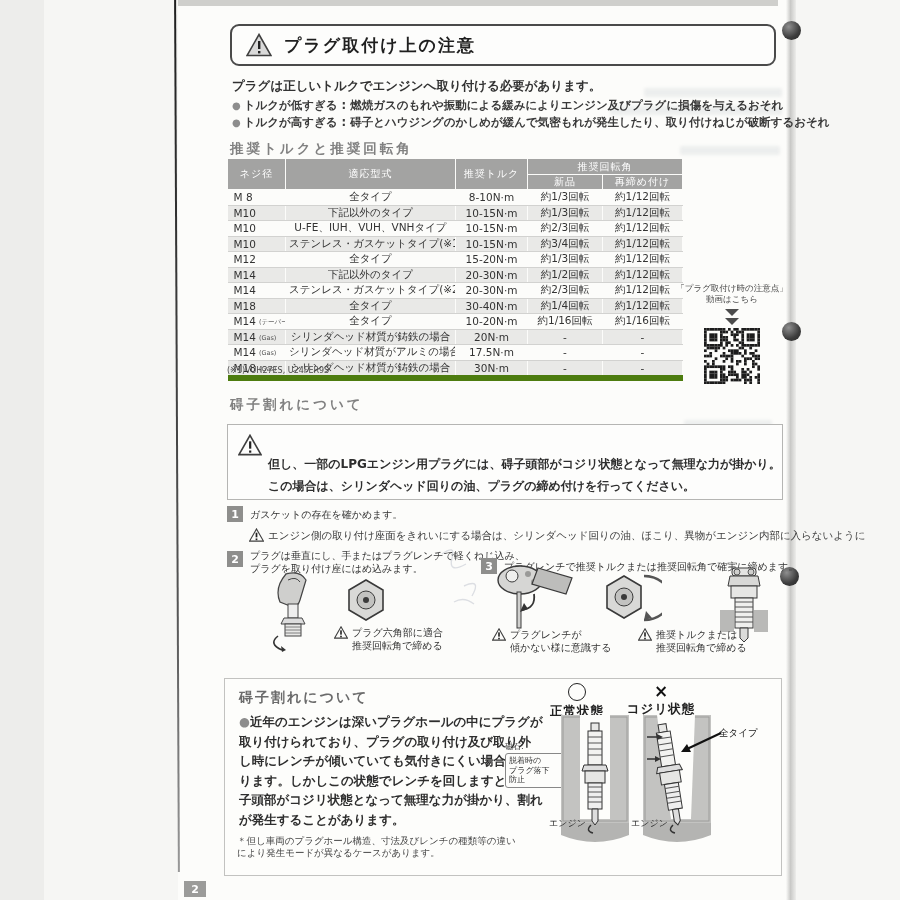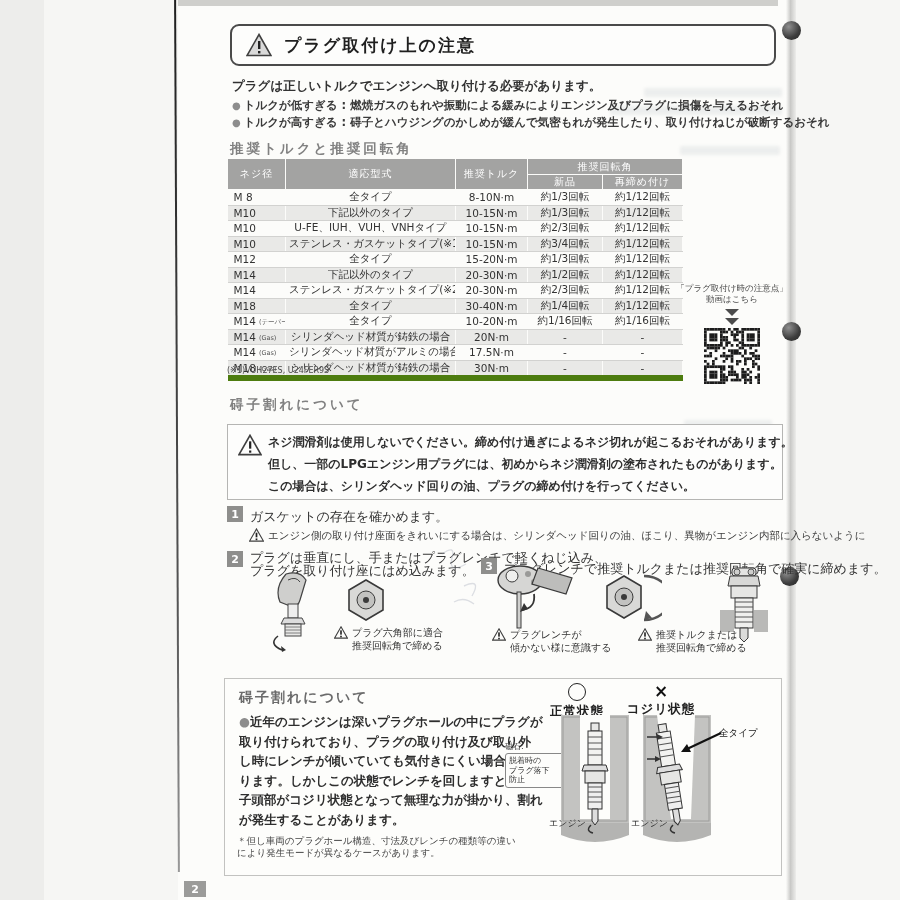--- a/index.html
+++ b/index.html
@@ -51,21 +51,21 @@
   .qr-box{width:56px;height:56px;margin:0 auto;}
 
   
   .warnbox{position:absolute;left:183px;top:424px;width:556px;height:76px;border:1px solid #b5b5b3;background:#fdfdfc;box-sizing:border-box;}
   .warnbox .wi{position:absolute;left:10px;top:9px;}
   .warnline{position:absolute;left:40px;font-size:12px;font-weight:bold;color:#2e2e2e;white-space:nowrap;}
   .wl0{top:9px;} .wl1{top:31px;} .wl2{top:53px;}
 
   
   .stepnum{position:absolute;width:16px;height:16px;background:#8e8e8c;color:#fff;font-size:11px;font-weight:bold;display:flex;align-items:center;justify-content:center;}
-  .steptext{position:absolute;font-size:13px;color:#333;white-space:nowrap;}
+  .steptext{position:absolute;font-size:10px;color:#333;white-space:nowrap;}
   .substep{position:absolute;font-size:10.5px;color:#3a3a3a;white-space:nowrap;}
   .cap{position:absolute;font-size:10px;color:#333;line-height:13px;}
   .cap .ws{position:absolute;left:-18px;top:0;}
 
   
   .bottom-box{position:absolute;left:180px;top:678px;width:558px;height:198px;border:1px solid #c2c2c0;background:#fdfdfb;box-sizing:border-box;}
   .bb-title{position:absolute;left:14px;top:10px;font-size:14px;font-weight:bold;color:#6b6b6b;letter-spacing:2px;}
   .bb-body{position:absolute;left:14px;top:33px;width:304px;font-size:12.5px;font-weight:bold;color:#2e2e2e;line-height:19.5px;}
   .bb-body .bl{color:#8d8d8d;}
   .bb-fn{position:absolute;left:12px;top:156px;width:320px;font-size:9.5px;color:#444;line-height:12px;white-space:pre-line;}
@@ -469,22 +469,21 @@
   </div>
 
   <div class="sec-title t2">碍子割れについて</div>
 
   <div class="warnbox">
     <svg class="wi" width="24" height="22" viewBox="0 0 26 24">
       <path d="M13 1.5 L25 22.5 H1 Z" fill="#fdfdfc" stroke="#3f3f3f" stroke-width="1.8"></path>
       <rect x="12" y="8" width="2.4" height="8" fill="#222"></rect>
         <rect x="12" y="18" width="2.4" height="2.4" fill="#222"></rect>
     </svg>
-    <div class="warnline wl0">ネジ潤滑剤は使用しないでください。締め付け過ぎによるネジ切れが起こるおそれがあります。</div>
-    <div class="warnline wl1">但し、一部のLPGエンジン用プラグには、初めからネジ潤滑剤の塗布されたものがあります。</div>
+    <div class="warnline wl1">但し、一部のLPGエンジン用プラグには、碍子頭部がコジリ状態となって無理な力が掛かり。</div>
     <div class="warnline wl2">この場合は、シリンダヘッド回りの油、プラグの締め付けを行ってください。</div>
   </div>
 
   <div class="stepnum" style="left:183px;top:506px;">1</div>
   <div class="steptext" style="left:206px;top:508px;">ガスケットの存在を確かめます。</div>
   <svg style="position:absolute;left:205px;top:528px;" width="15" height="14" viewBox="0 0 26 24">
     <path d="M13 1.5 L25 22.5 H1 Z" fill="none" stroke="#3f3f3f" stroke-width="2"></path>
     <rect x="11.5" y="8" width="3" height="8" fill="#222"></rect>
       <rect x="11.5" y="18" width="3" height="3" fill="#222"></rect>
   </svg>

